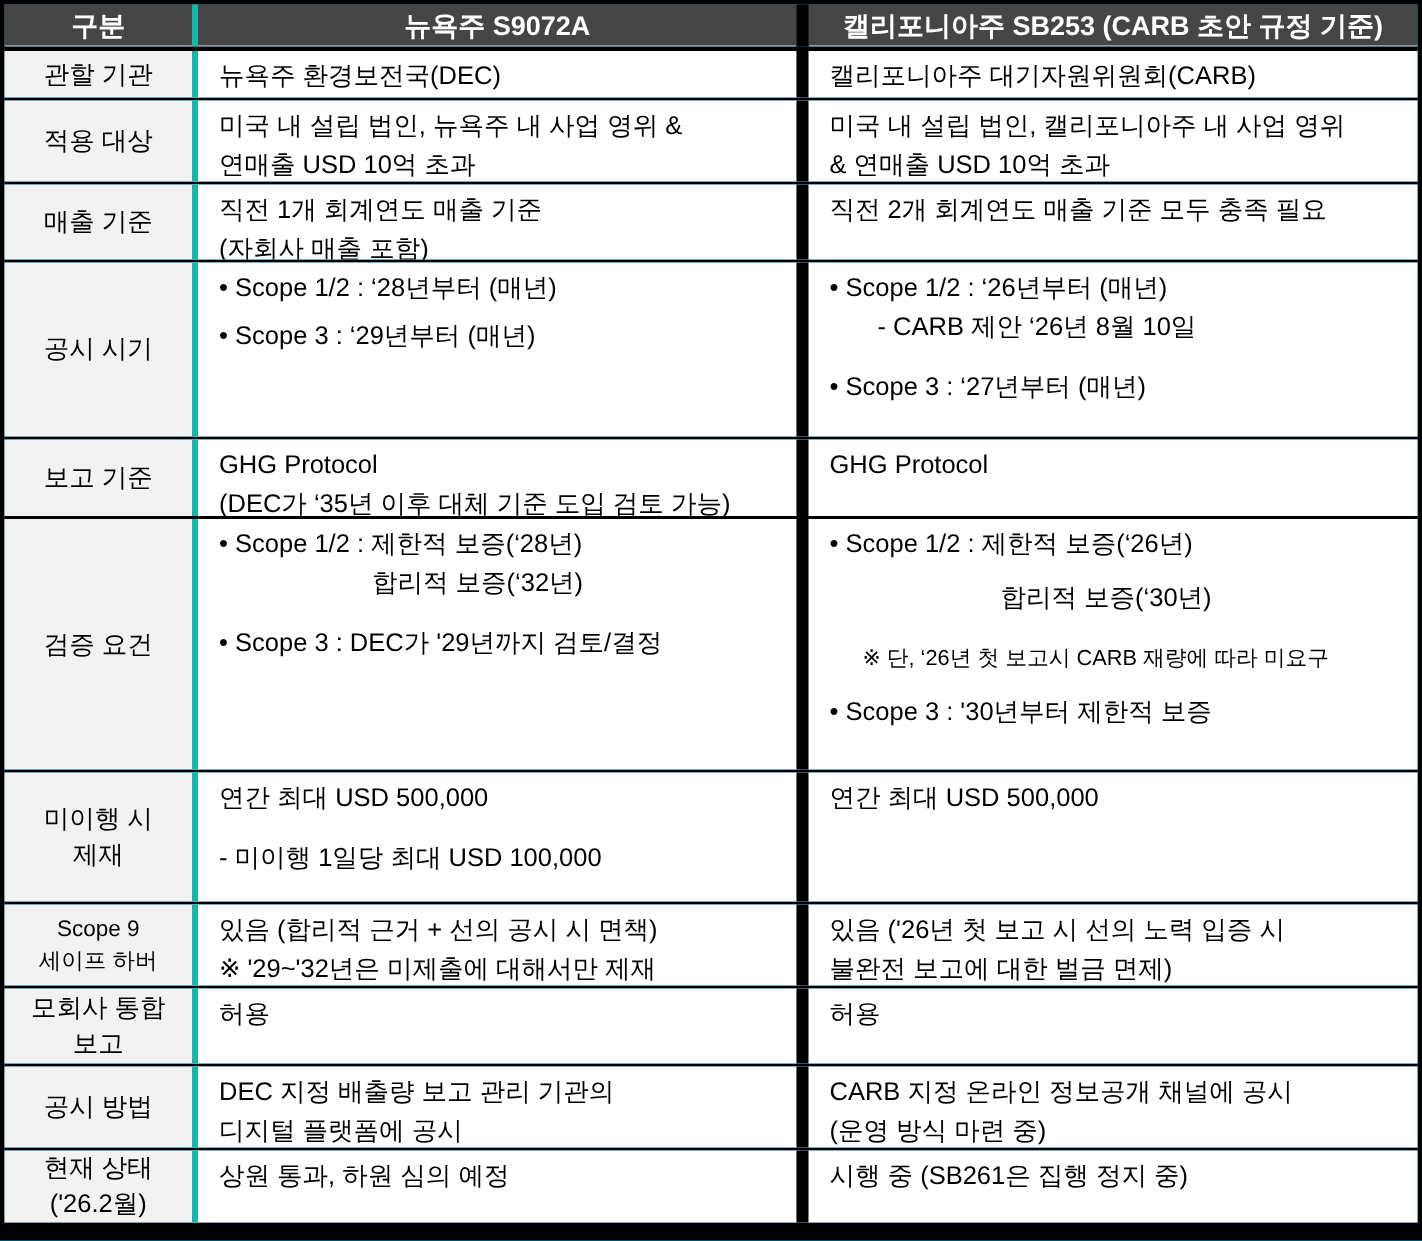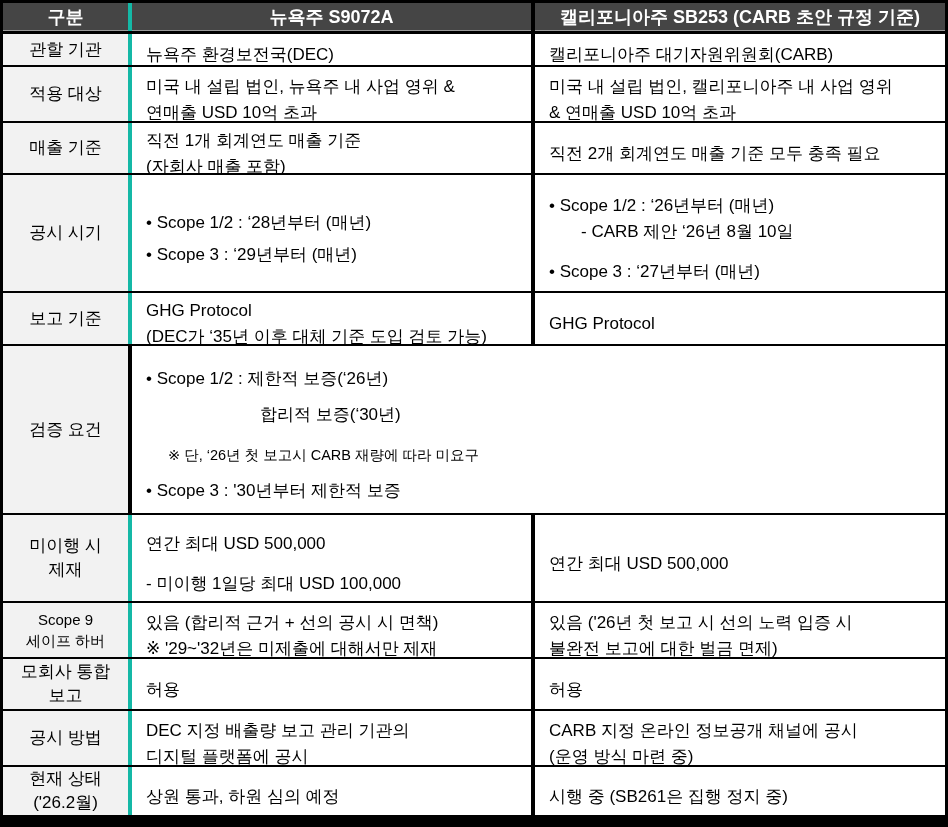--- a/index.html
+++ b/index.html
@@ -11,36 +11,36 @@
     background:#0ea5e9;
     font-family:"Liberation Sans","DejaVu Sans",sans-serif;
     color:#000;
   }
   .row { display:flex; box-sizing:border-box; border-bottom:2px solid #000; }
   .row:last-child { border-bottom:none; }
   .row.hdr { border-bottom:3px solid #000; }
   .cell { box-sizing:border-box; overflow:hidden; }
   .c1 { width:125px; }
   .c2 { width:403px; border-left:4px solid #14b8a6; }
-  .c3 { flex:1; border-left:4px solid #000000; }
+  .c3 { flex:1; border-left:8px solid #000000; }
   .hcell {
     background:#454545; color:#fff; font-weight:bold; font-size:18px;
     display:flex; align-items:center; justify-content:center; text-align:center;
     box-shadow:inset 0 -1px 0 #9a9a9a;
   }
   .lbl {
     background:#f2f2f2; font-weight:normal; font-size:17px; line-height:1.4;
     display:flex; align-items:center; justify-content:center; text-align:center;
     white-space:pre-line;
   }
   .lbl.sm { font-size:15px; }
   .bdy {
     background:#fff; font-size:17px;
-    display:flex; flex-direction:column; justify-content:center;
-    padding:15px 8px 4px 14px;
+    display:flex; flex-direction:column; justify-content:flex-start;
+    padding:4px 8px 4px 14px;
   }
   .ln { line-height:26px; white-space:nowrap; }
   .ind-ny { margin-left:102px; }
   .ind-ca { margin-left:114px; }
   .sub { margin-left:32px; }
   .note { font-size:14.5px; margin-left:22px; }
   .g6 { margin-top:6px; }
   .g10 { margin-top:10px; }
   .g14 { margin-top:14px; }
 </style>
@@ -107,20 +107,25 @@
       <div class="ln">GHG Protocol</div>
       <div class="ln">(DEC가 ‘35년 이후 대체 기준 도입 검토 가능)</div>
     </div>
     <div class="cell c3 bdy">
       <div class="ln">GHG Protocol</div>
     </div>
   </div>
 
   <div class="row" style="height:169px">
     <div class="cell c1 lbl">검증 요건</div>
+    <div class="cell c2 bdy">
+      <div class="ln">• Scope 1/2 : 제한적 보증(‘28년)</div>
+      <div class="ln ind-ny">합리적 보증(‘32년)</div>
+      <div class="ln g14">• Scope 3 : DEC가 '29년까지 검토/결정</div>
+    </div>
     <div class="cell c3 bdy">
       <div class="ln">• Scope 1/2 : 제한적 보증(‘26년)</div>
       <div class="ln ind-ca g10">합리적 보증(‘30년)</div>
       <div class="ln note g14">※ 단, ‘26년 첫 보고시 CARB 재량에 따라 미요구</div>
       <div class="ln g10">• Scope 3 : '30년부터 제한적 보증</div>
     </div>
   </div>
 
   <div class="row" style="height:88px">
     <div class="cell c1 lbl">미이행 시

